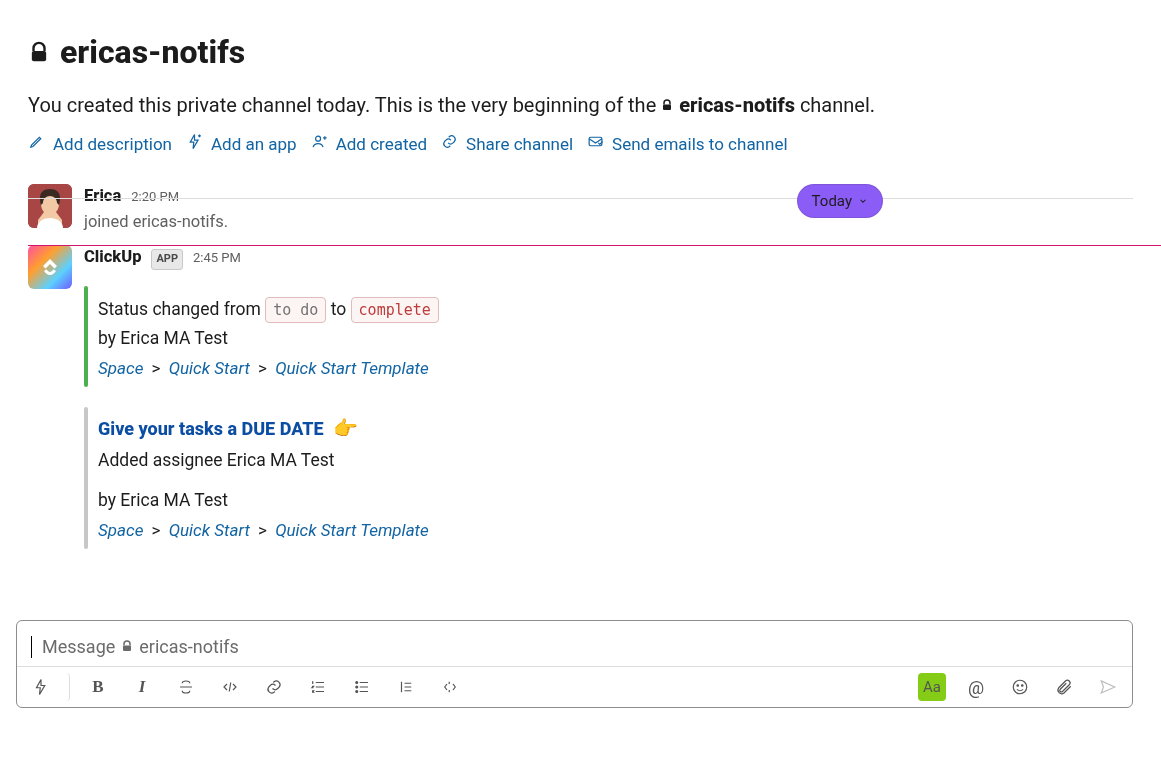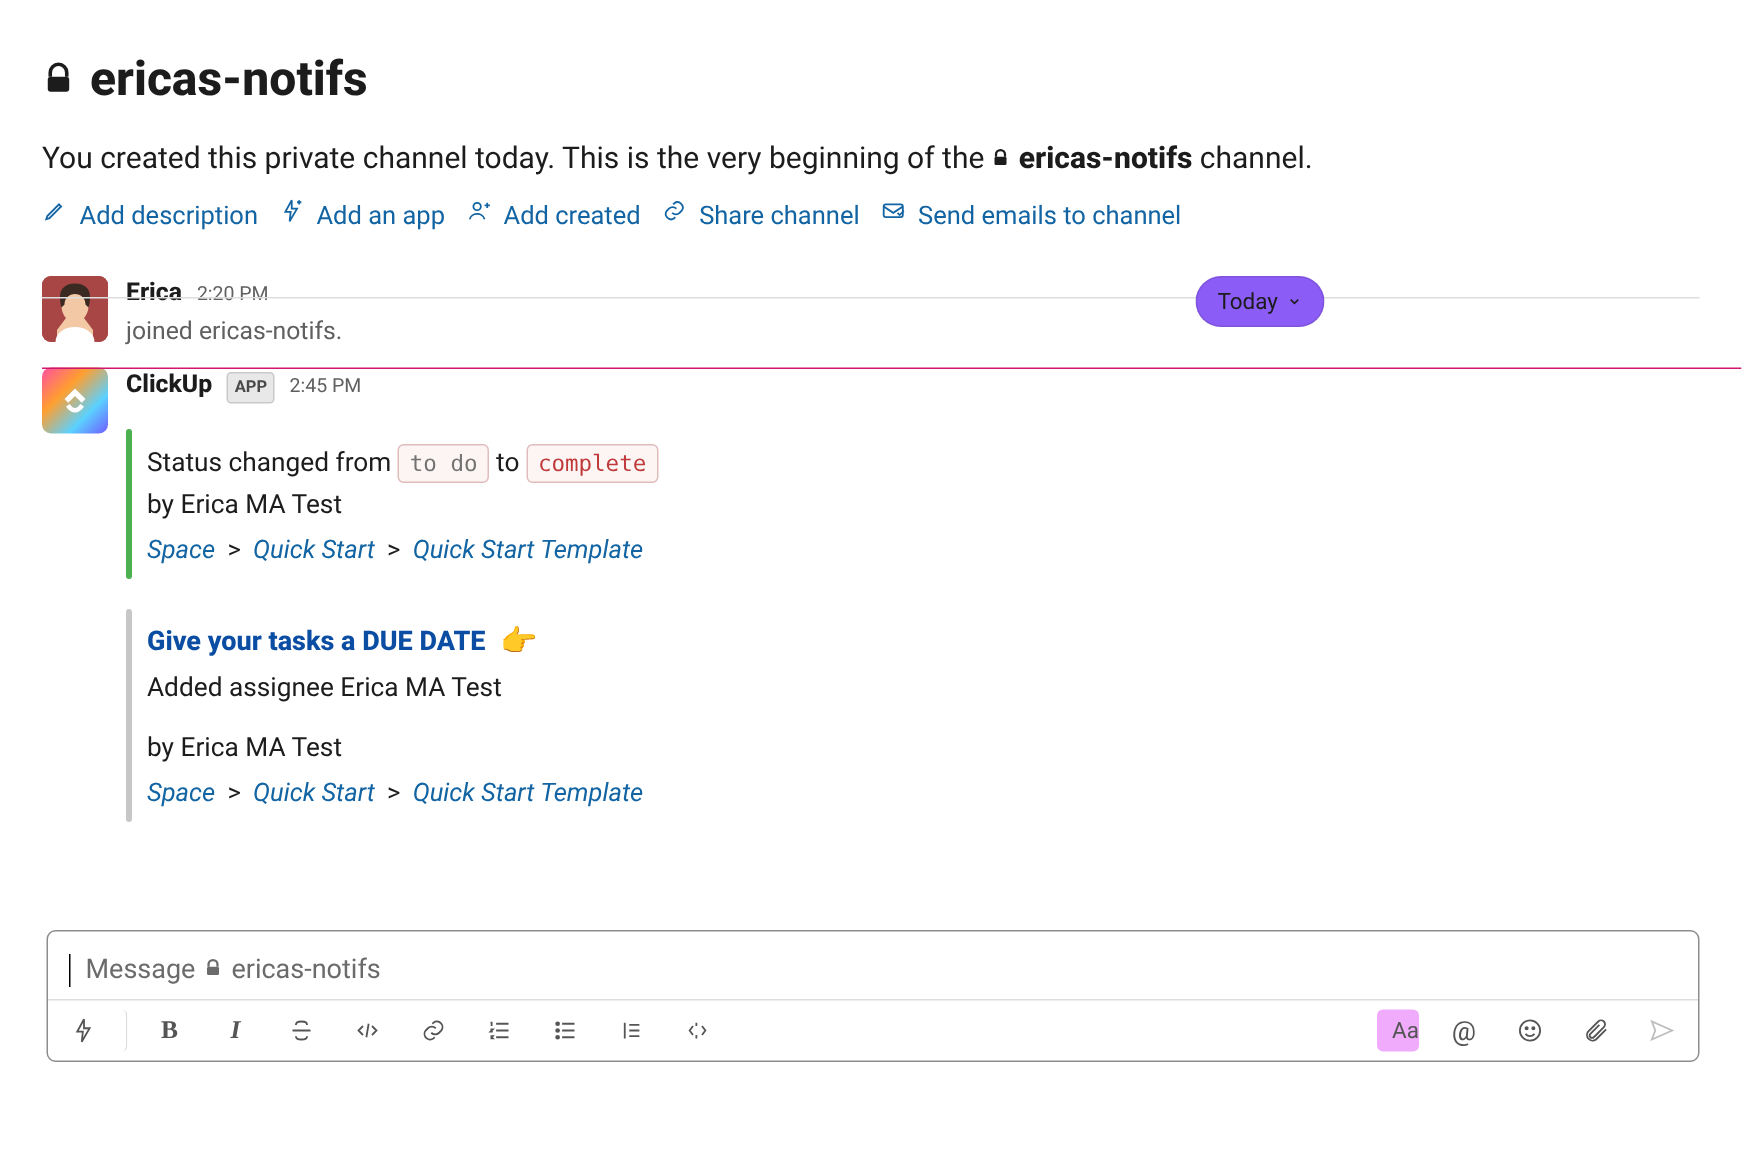--- a/index.html
+++ b/index.html
@@ -72,29 +72,29 @@
   .crumbs .sep{color:var(--text);font-style:normal;padding:0 4px;}
   .crumbs a{color:var(--link);cursor:pointer;}
 
   .emoji{font-size:20px;vertical-align:middle;}
 
   
   .cu-avatar{background:linear-gradient(135deg,#ff4fa1 0%,#ff9f2f 35%,#5bd1ff 70%,#6f5bff 100%);display:flex;align-items:center;justify-content:center;}
   .cu-glyph{width:24px;height:24px;}
 
   
-  .composer{position:absolute;left:31px;right:28px;bottom:22px;border:1px solid var(--border-dark);border-radius:6px;overflow:hidden;background:#fff;}
+  .composer{position:absolute;left:16px;right:28px;bottom:22px;border:1px solid var(--border-dark);border-radius:6px;overflow:hidden;background:#fff;}
   .composer-input{padding:12px 14px 6px 14px;color:#6b6b6b;font-size:18px;display:flex;align-items:center;gap:6px;}
   .cursor{display:inline-block;width:1px;height:22px;background:#000;margin-right:4px;}
   .composer-input .lock{color:#6b6b6b;}
   .composer-tools{display:flex;align-items:center;justify-content:space-between;border-top:1px solid var(--border);padding:6px 10px;}
   .tool-group{display:flex;align-items:center;gap:16px;}
   .tool-btn{width:28px;height:28px;display:inline-flex;align-items:center;justify-content:center;color:#555;cursor:pointer;border-radius:4px;}
   .tool-btn.sep-after{border-right:1px solid var(--border);padding-right:14px;margin-right:-2px;}
-  .tool-btn.boxed{background:#f0abfc;justify-content:flex-end;}
+  .tool-btn.boxed{background:#84cc16;}
   .tool-btn svg{width:18px;height:18px;stroke:currentColor;fill:none;stroke-width:1.6;}
   .tool-btn .txt{font-family:Georgia,serif;font-weight:700;}
   .send-btn{color:#bdbdbd;}
 
   
   .erica-svg{width:100%;height:100%;}
 
 </style>
 </head>
 <body>

